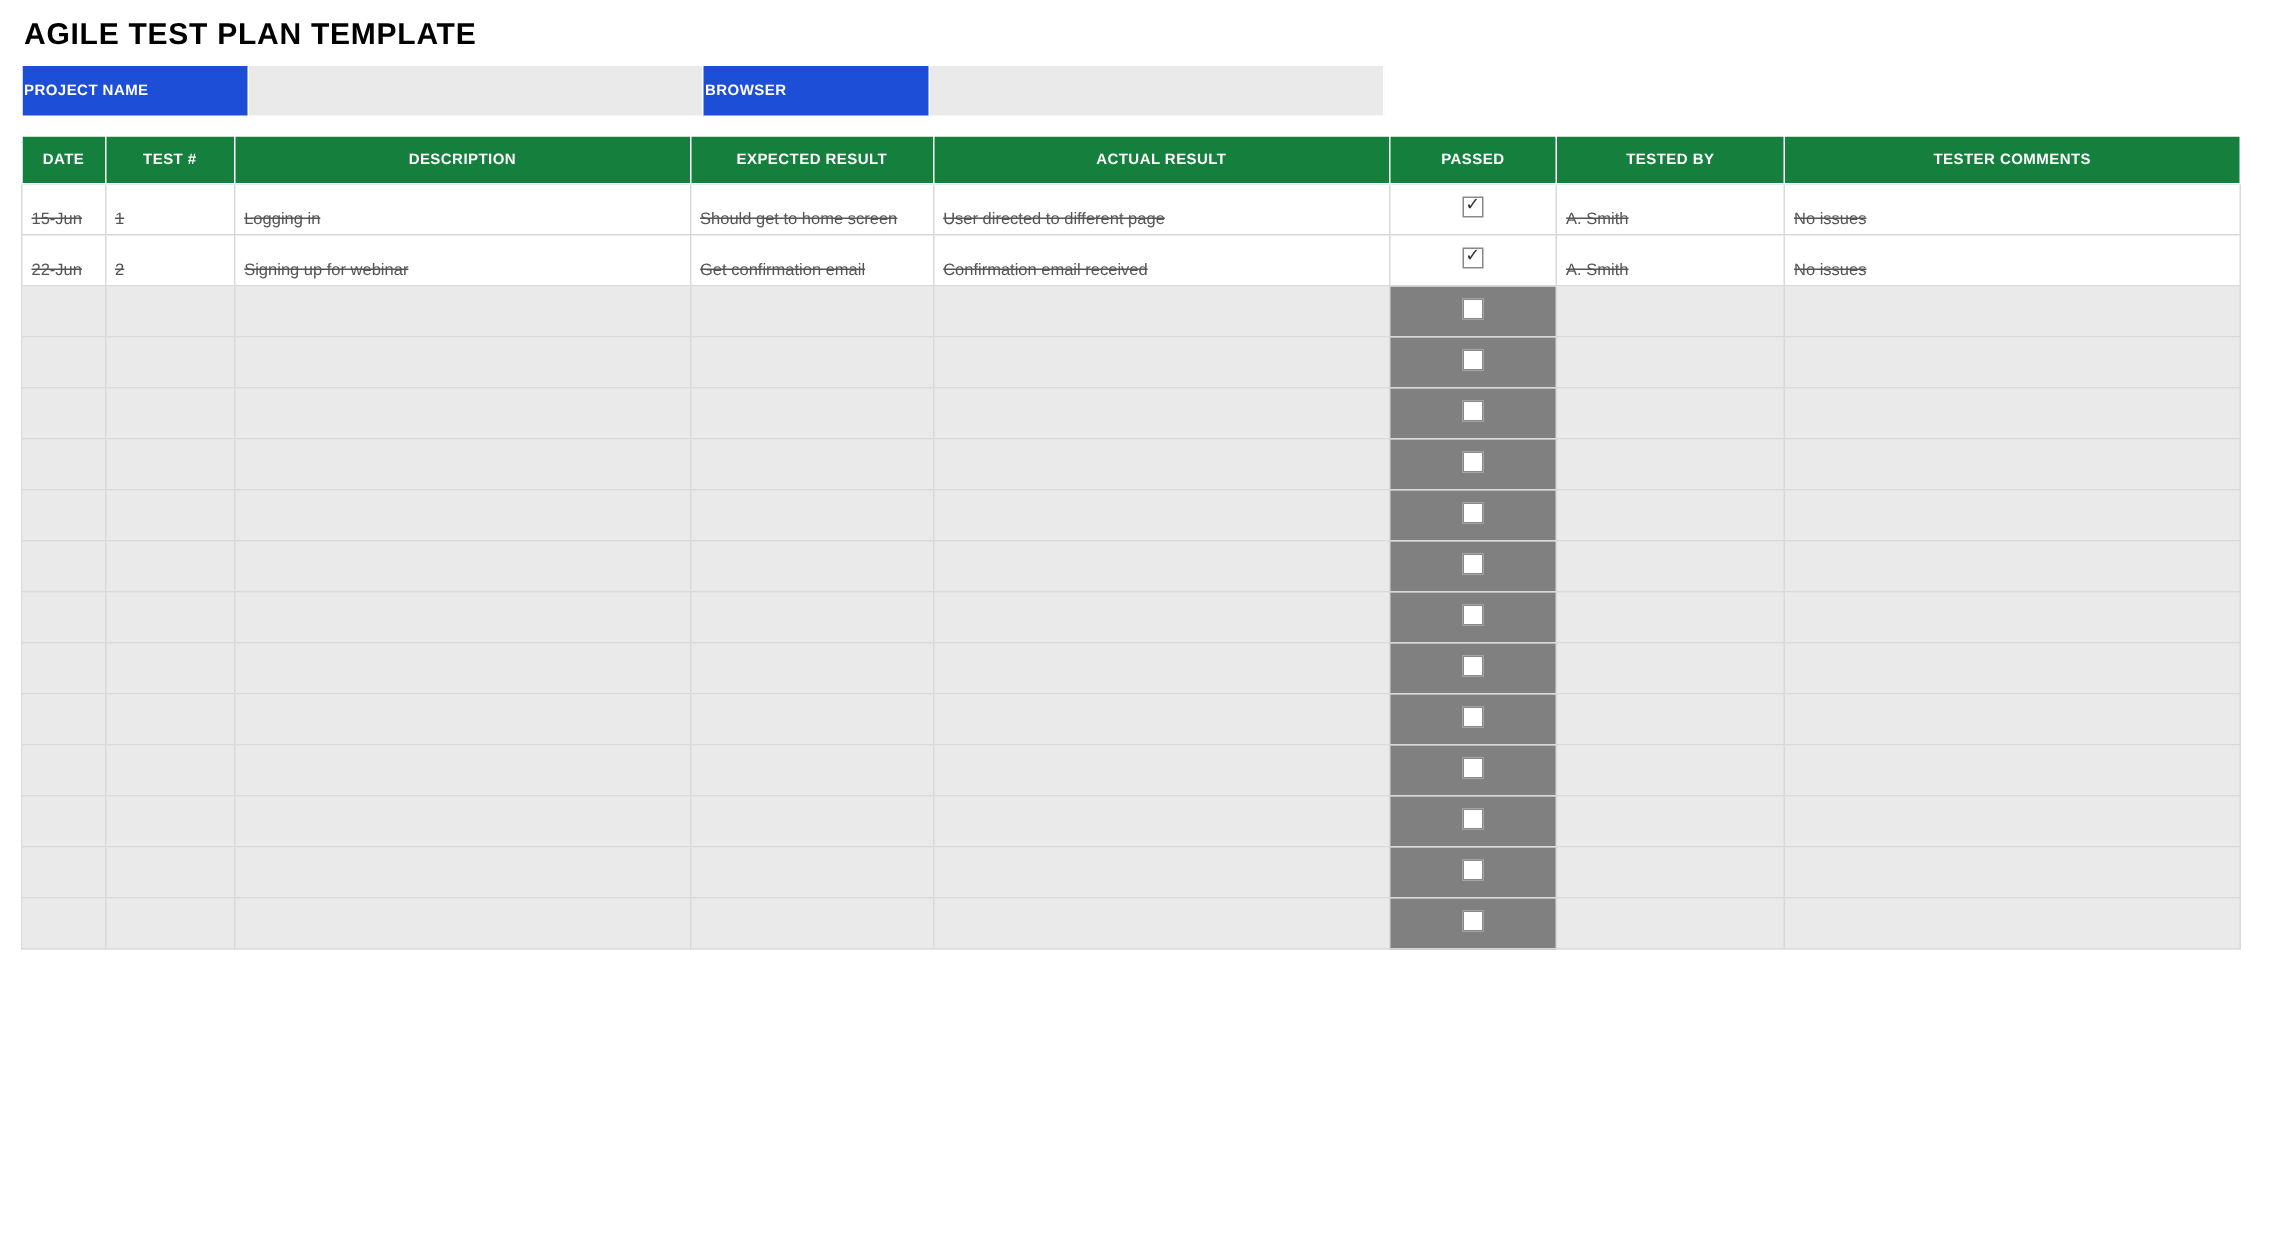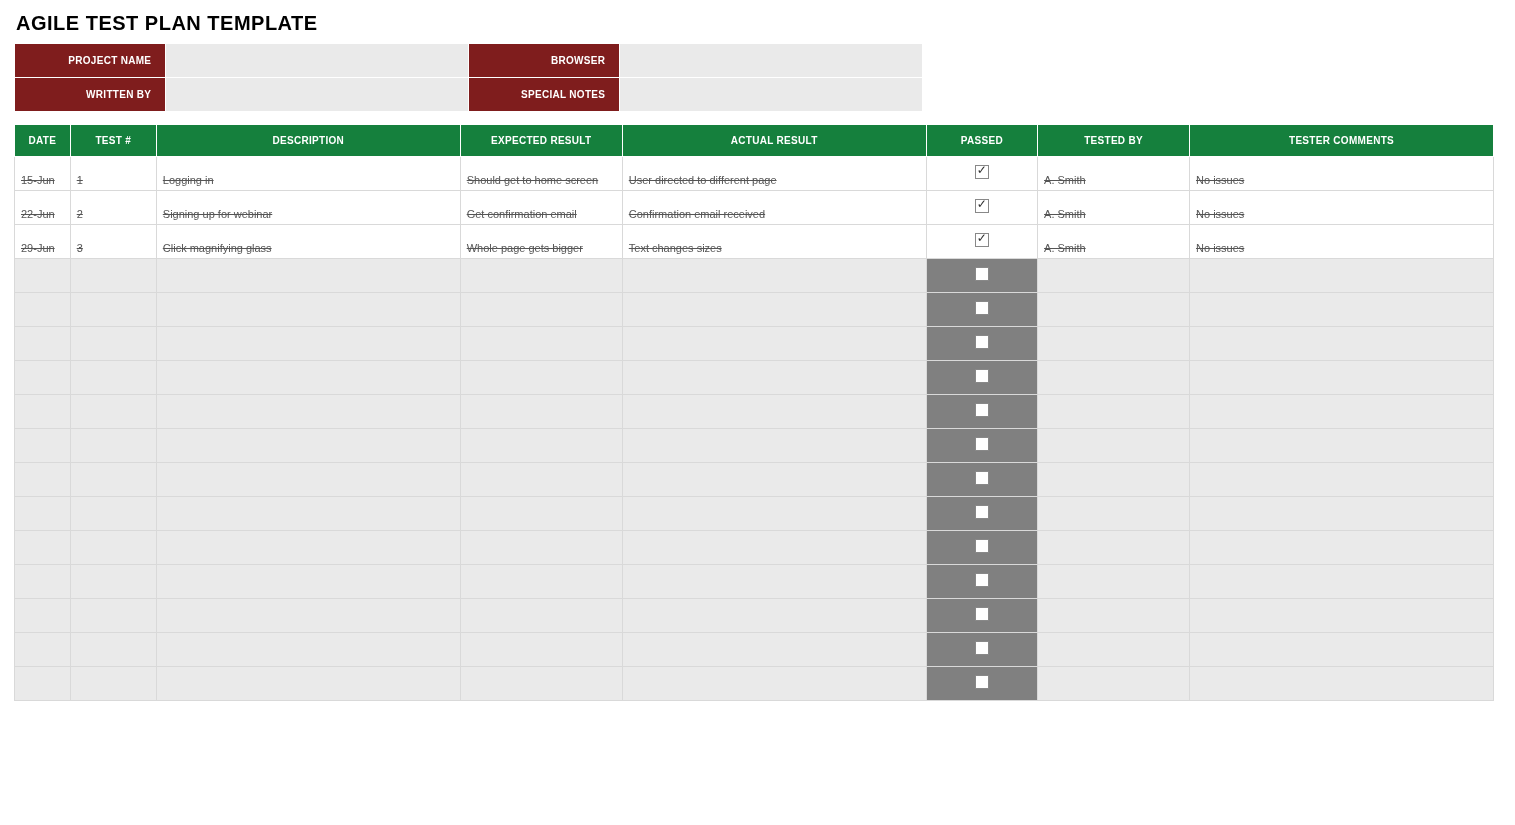--- a/index.html
+++ b/index.html
@@ -22,24 +22,24 @@
     border-collapse: collapse;
     margin-bottom: 12px;
     width: 909px;
   }
   .meta-table td {
     height: 34px;
     border: 1px solid #fff;
     vertical-align: middle;
   }
   .meta-label {
-    background: #7f1d1d;
+    background: #1d4ed8;
     color: #fff;
     width: 150px;
-    text-align: right;
+    text-align: left;
     padding-right: 14px;
     font-weight: bold;
     font-size: 10px;
     letter-spacing: 0.3px;
   }
   .meta-val {
     background: #eaeaea;
     width: 300px;
     padding-left: 10px;
   }
@@ -105,26 +105,20 @@
 <body>
 
 <div class="title">AGILE TEST PLAN TEMPLATE</div>
 
 <table class="meta-table">
   <tbody id="meta-body">
       <tr>
         <td class="meta-label">PROJECT NAME</td>
         <td class="meta-val"></td>
         <td class="meta-label">BROWSER</td>
-        <td class="meta-val"></td>
-      </tr>
-      <tr>
-        <td class="meta-label">WRITTEN BY</td>
-        <td class="meta-val"></td>
-        <td class="meta-label">SPECIAL NOTES</td>
         <td class="meta-val"></td>
       </tr>
     </tbody>
 </table>
 
 <table class="grid">
   <thead>
       <tr id="grid-head-row">
         <th class="c-date">DATE</th>
         <th class="c-test">TEST #</th>
@@ -150,30 +144,20 @@
       <tr class="data-row">
         <td class="c-date strike">22-Jun</td>
         <td class="c-test strike">2</td>
         <td class="c-desc strike">Signing up for webinar</td>
         <td class="c-exp strike">Get confirmation email</td>
         <td class="c-act strike">Confirmation email received</td>
         <td class="c-pass"><span class="chk checked"></span></td>
         <td class="c-testby strike">A. Smith</td>
         <td class="c-comm strike">No issues</td>
       </tr>
-      <tr class="data-row">
-        <td class="c-date strike">29-Jun</td>
-        <td class="c-test strike">3</td>
-        <td class="c-desc strike">Click magnifying glass</td>
-        <td class="c-exp strike">Whole page gets bigger</td>
-        <td class="c-act strike">Text changes sizes</td>
-        <td class="c-pass"><span class="chk checked"></span></td>
-        <td class="c-testby strike">A. Smith</td>
-        <td class="c-comm strike">No issues</td>
-      </tr>
       <tr class="empty-row">
         <td class="c-date"></td>
         <td class="c-test"></td>
         <td class="c-desc"></td>
         <td class="c-exp"></td>
         <td class="c-act"></td>
         <td class="c-pass"><span class="chk"></span></td>
         <td class="c-testby"></td>
         <td class="c-comm"></td>
       </tr>

